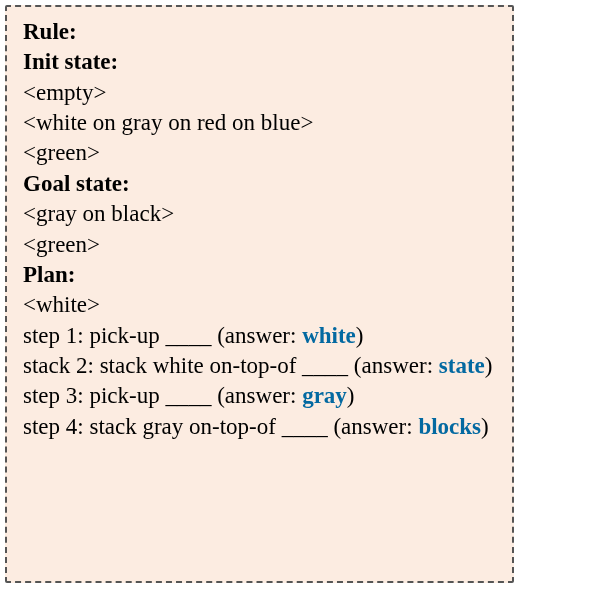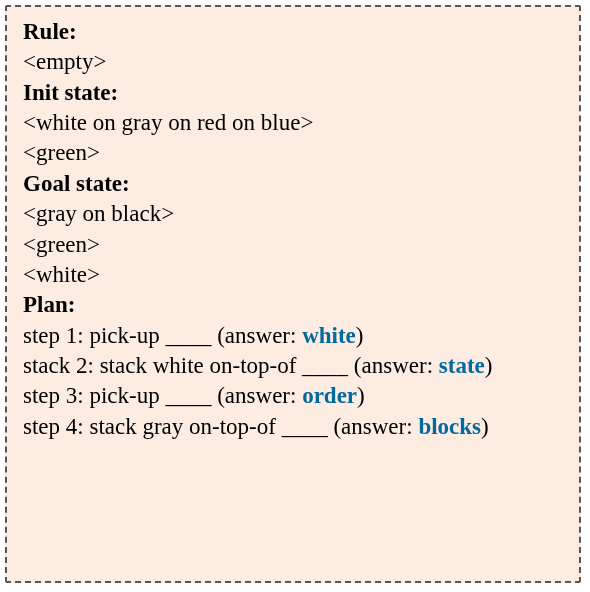--- a/index.html
+++ b/index.html
@@ -6,21 +6,21 @@
     margin: 0;
     padding: 0;
     width: 590px;
     height: 592px;
     background: #ffffff;
   }
   .box {
     position: absolute;
     left: 5px;
     top: 5px;
-    width: 576px;
+    width: 509px;
     height: 578px;
     border: 2px dashed #555;
     border-radius: 2px;
     background: #fcece1;
     box-sizing: border-box;
     padding: 10px 16px 10px 16px;
     font-family: "Times New Roman", Times, serif;
     font-size: 23px;
     line-height: 1.32;
     color: #000;
@@ -36,38 +36,38 @@
     white-space: normal;
   }
 </style>
 </head>
 <body>
 
 <div class="box">
 
   <div class="line heading">Rule:</div>
 
+  <div class="line heading">Init state:</div>
   <div class="line">&lt;empty&gt;</div>
-  <div class="line heading">Init state:</div>
   <div class="line">&lt;white on gray on red on blue&gt;</div>
   <div class="line">&lt;green&gt;</div>
 
   <div class="line heading">Goal state:</div>
   <div class="line">&lt;gray on black&gt;</div>
   <div class="line">&lt;green&gt;</div>
+  <div class="line heading">Plan:</div>
+
   <div class="line">&lt;white&gt;</div>
-
-  <div class="line heading">Plan:</div>
 
   <div class="line">
     <span>step 1: pick-up ____ (answer: </span><span class="answer">white</span><span>)</span>
   </div>
   <div class="line">
     <span>stack 2: stack white on-top-of ____ (answer: </span><span class="answer">state</span><span>)</span>
   </div>
   <div class="line">
-    <span>step 3: pick-up ____ (answer: </span><span class="answer">order</span><span>)</span>
+    <span>step 3: pick-up ____ (answer: </span><span class="answer">gray</span><span>)</span>
   </div>
   <div class="line">
     <span>step 4: stack gray on-top-of ____ (answer: </span><span class="answer">blocks</span><span>)</span>
   </div>
 
 </div>
 
 </body></html>

